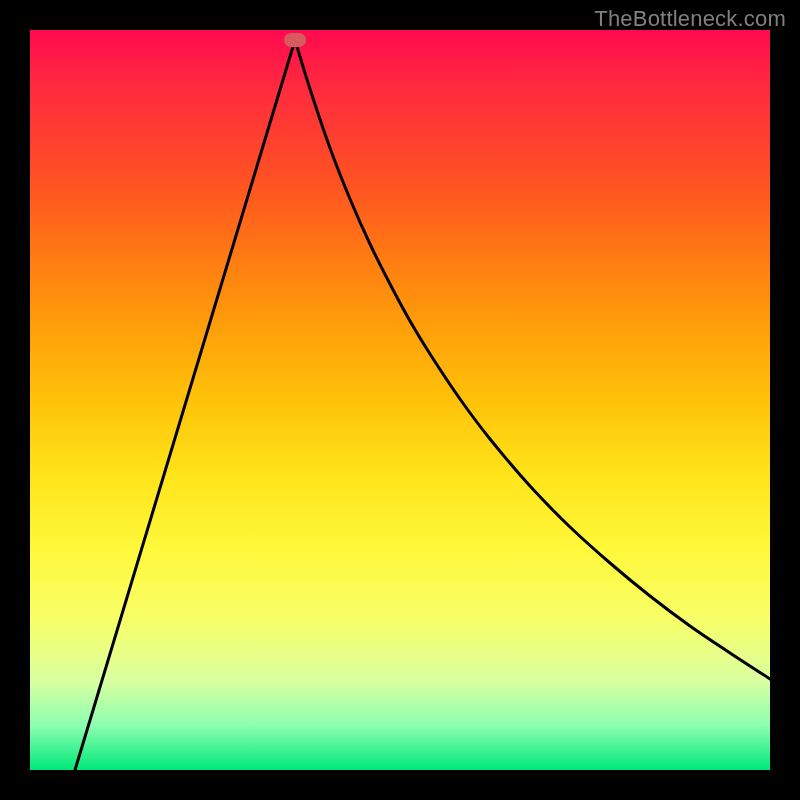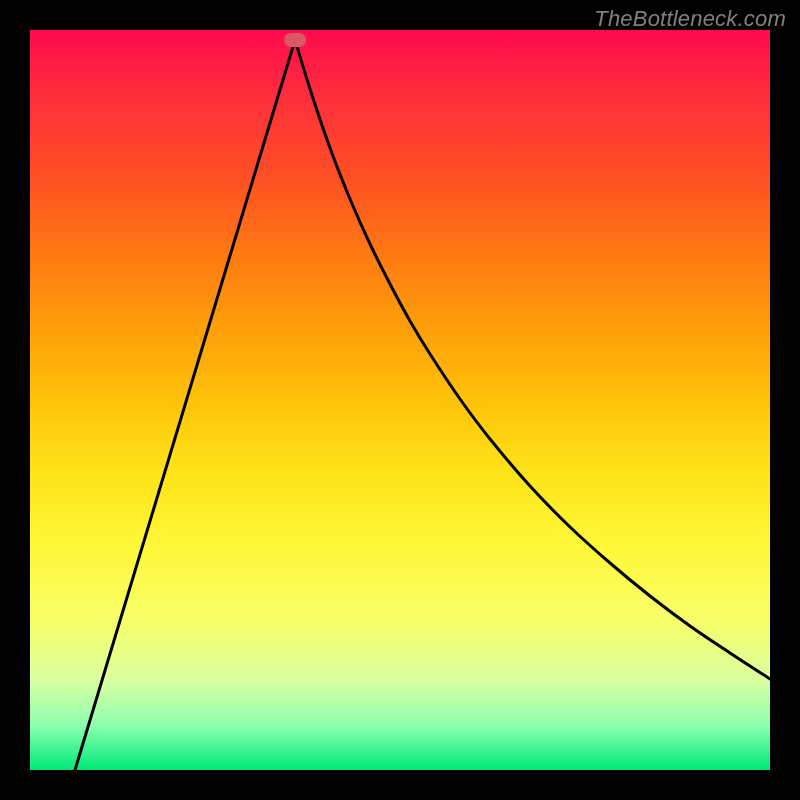--- a/index.html
+++ b/index.html
@@ -11,21 +11,20 @@
     font-family: Arial, Helvetica, sans-serif;
   }
   .watermark {
     position: absolute;
     top: 6px;
     right: 14px;
     color: #808080;
     font-size: 22px;
     letter-spacing: 0.2px;
     z-index: 10;
-    font-style: italic;
   }
   .plot-wrapper {
     position: absolute;
     top: 30px;
     left: 30px;
     width: 740px;
     height: 740px;
     background: linear-gradient(to bottom,
       #ff0a4f 0%,
       #ff2b3d 8%,

